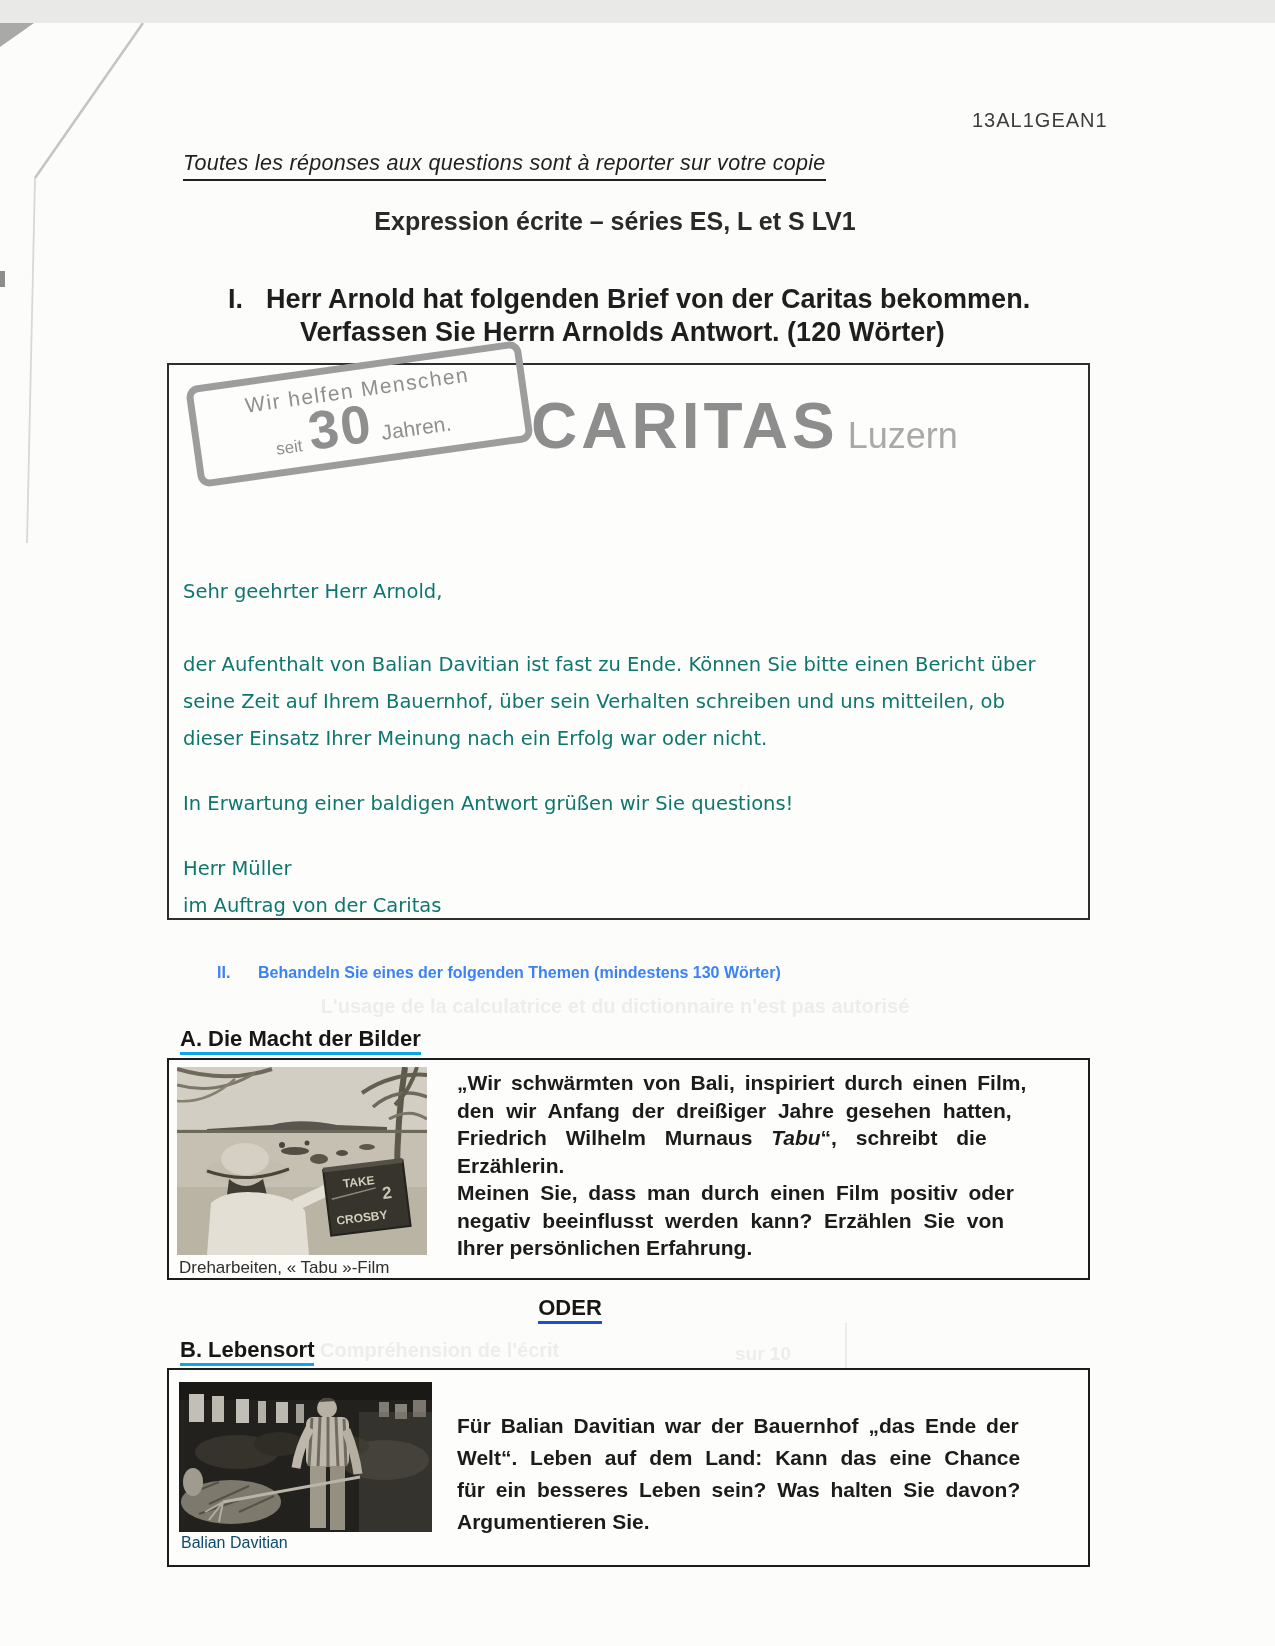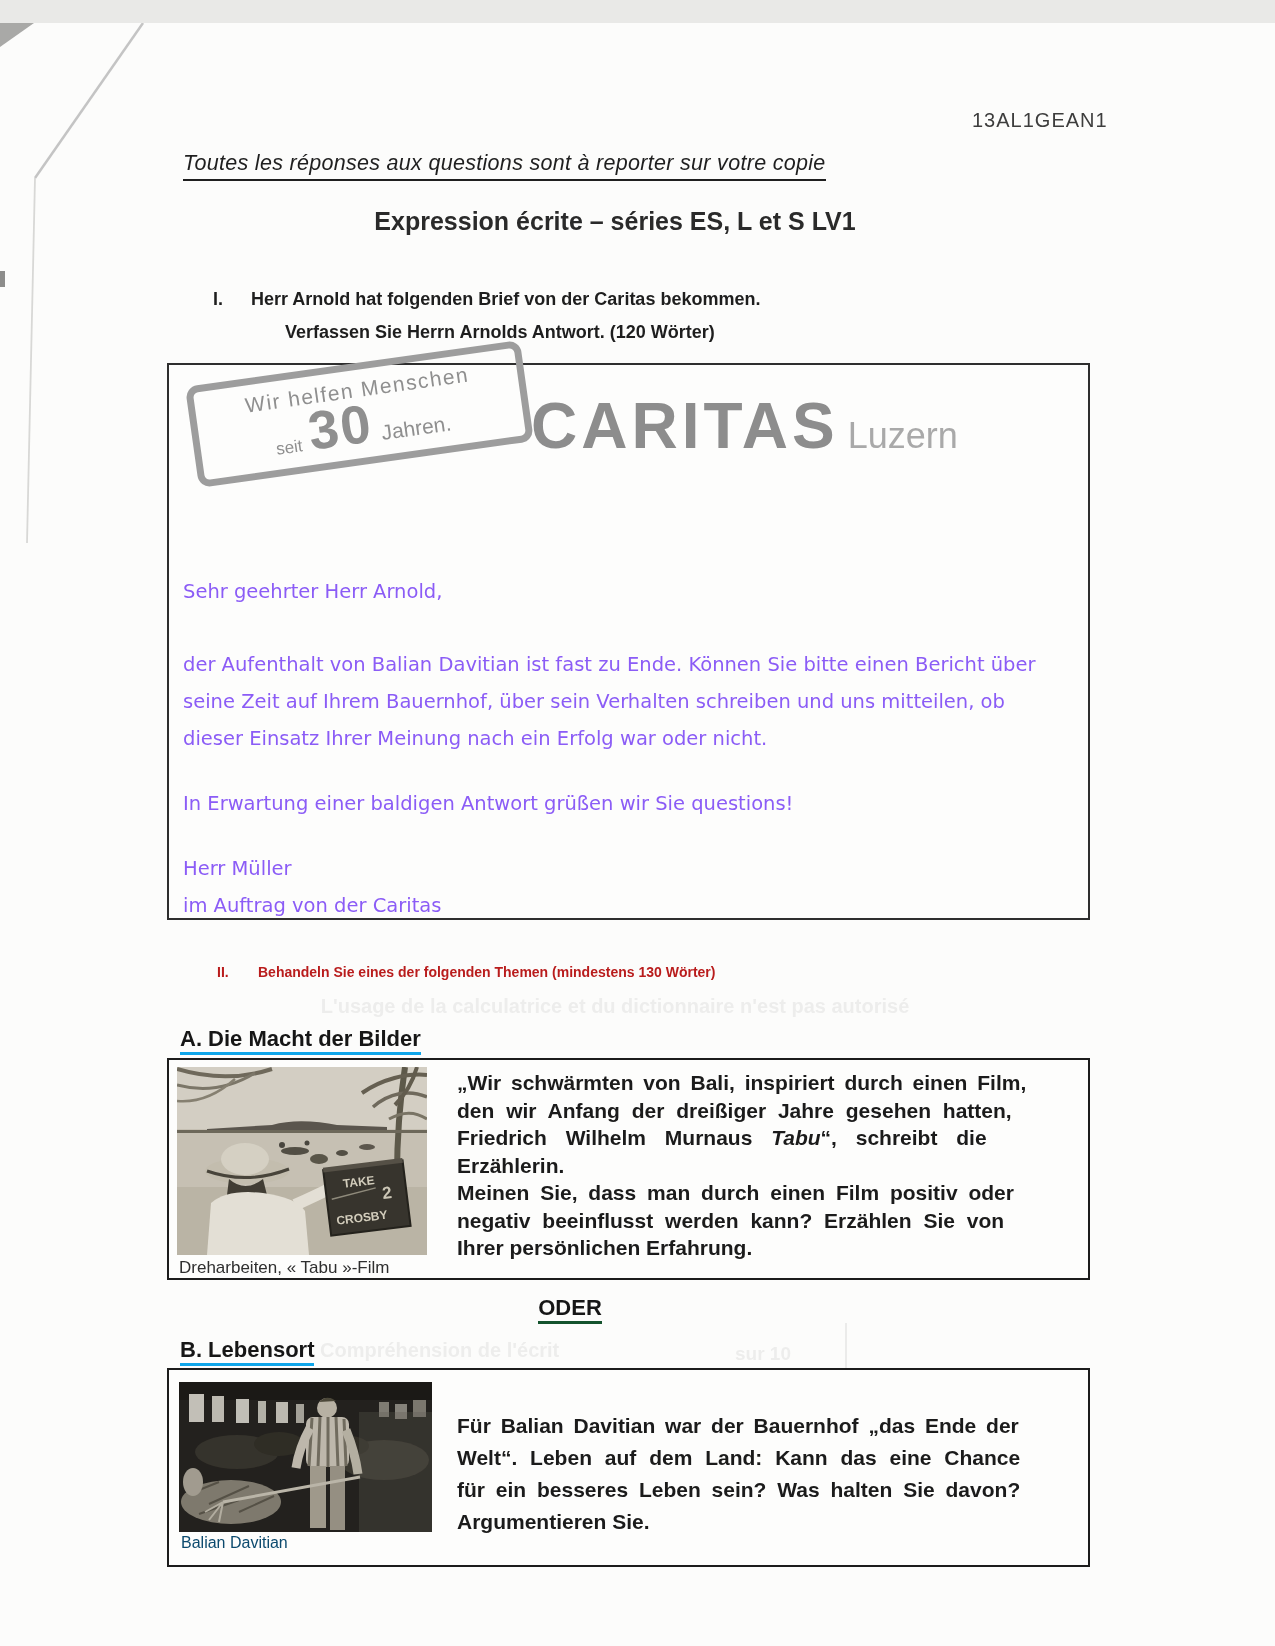--- a/index.html
+++ b/index.html
@@ -5,71 +5,71 @@
   html,body{margin:0;padding:0;background:#e9e9e7;}
   .page{position:relative;width:1275px;height:1646px;background:#fcfcfb;overflow:hidden;
         font-family:"Liberation Sans",sans-serif;color:#222;margin-top:23px;}
   .abs{position:absolute;}
   
   .doc-code{left:972px;top:86px;font-size:20px;color:#3d3d3d;letter-spacing:1px;}
   .instruction{left:183px;top:128px;font-size:21.5px;font-style:italic;color:#1f1f1f;
                border-bottom:2px solid #1f1f1f;padding-bottom:3px;letter-spacing:.3px;}
   .main-title{left:0;top:184px;width:1230px;text-align:center;font-size:25px;font-weight:bold;color:#2a2a2a;}
   
-  .ex1-head{left:213px;top:260px;font-size:18px;font-weight:bold;color:#1e1e1e;line-height:33px;}
+  .ex1-head{left:228px;top:260px;font-size:27px;font-weight:bold;color:#1e1e1e;line-height:33px;}
   .ex1-head .num{display:inline-block;width:38px;}
   .ex1-head .l2{padding-left:72px;}
   
   .letter-box{left:167px;top:340px;width:919px;height:553px;border:2px solid #2e2e2e;background:#fdfdfc;}
   .stamp{left:16px;top:22px;width:302px;padding:8px 10px 10px 12px;border:7px solid #9d9d9d;border-radius:12px;
          transform:rotate(-8deg);transform-origin:left top;color:#8f8f8f;text-align:center;}
   .stamp .s1{font-size:21px;letter-spacing:1.5px;white-space:nowrap;}
   .stamp .s2{display:flex;align-items:baseline;justify-content:center;gap:8px;margin-top:-2px;}
   .stamp .seit{font-size:17px;}
   .stamp .big30{font-size:54px;font-weight:bold;letter-spacing:2px;line-height:48px;}
   .stamp .jahren{font-size:21px;}
   .logo-row{left:362px;top:24px;display:flex;align-items:baseline;gap:9px;white-space:nowrap;}
   .logo-caritas{font-size:64px;font-weight:800;letter-spacing:4px;color:#8d8d8d;font-stretch:condensed;}
   .logo-city{font-size:36px;color:#a9a9a9;}
   .letter-address{right:18px;top:104px;text-align:right;font-size:19px;color:#6f6f6f;line-height:26px;}
   .letter-body{left:14px;top:208px;width:900px;font-family:"DejaVu Sans",sans-serif;
-               font-size:19.5px;color:#8b5cf6;line-height:37px;}
+               font-size:19.5px;color:#0f766e;line-height:37px;}
   .letter-body .gap{height:36px;}
   .letter-body .gap-sm{height:28px;}
   
   .ghost{color:#6e6e6e;font-weight:bold;filter:blur(.6px);pointer-events:none;}
   .g1{left:0;width:1230px;top:508px;text-align:center;font-size:24px;opacity:.14;}
   .g2{left:0;width:1230px;top:728px;text-align:center;font-size:20px;opacity:.07;}
   .g3{left:0;width:1230px;top:782px;text-align:center;font-size:20px;opacity:.07;}
   .g4{left:0;width:1230px;top:972px;text-align:center;font-size:20px;opacity:.10;}
   .gt-l1{left:320px;top:1316px;font-size:20px;opacity:.10;}
   .gt-v1{left:735px;top:1320px;font-size:19px;opacity:.10;}
   .gt-l2{left:320px;top:1358px;font-size:20px;opacity:.09;}
   .gt-v2{left:735px;top:1362px;font-size:19px;opacity:.09;}
   .gt-line{left:845px;top:1300px;width:1.5px;height:100px;background:#777;opacity:.12;}
   
-  .ex2-head{left:217px;top:941px;font-size:14px;font-weight:bold;color:#b91c1c;}
+  .ex2-head{left:217px;top:941px;font-size:16px;font-weight:bold;color:#3b82f6;}
   .ex2-head .num{display:inline-block;width:41px;}
   .topic-label{font-size:22px;font-weight:bold;color:#161616;border-bottom:3px solid #0ea5e9;padding-bottom:0;}
   .labelA{left:180px;top:1003px;}
   .labelB{left:180px;top:1314px;}
   .boxA{left:167px;top:1035px;width:919px;height:218px;border:2px solid #1c1c1c;background:#fdfdfc;}
   .boxB{left:167px;top:1345px;width:919px;height:195px;border:2px solid #1c1c1c;background:#fdfdfc;}
   .photoA{left:8px;top:7px;width:250px;height:188px;}
   .photoB{left:10px;top:12px;width:253px;height:150px;}
   .captionA{left:10px;top:198px;font-size:17px;color:#2f2f2f;}
   .captionB{left:12px;top:164px;font-size:16px;color:#0c4a6e;}
   .topic-text{left:288px;top:9px;width:624px;font-size:21px;font-weight:bold;color:#1b1b1b;line-height:27.5px;}
   .topic-textB{left:288px;top:40px;width:622px;font-size:21px;font-weight:bold;color:#1b1b1b;line-height:32px;}
   .ws4{word-spacing:4px;} .ws5{word-spacing:5px;} .ws6{word-spacing:6px;}
   .ws7{word-spacing:7px;} .ws14{word-spacing:13px;}
   .ital{font-style:italic;}
   .oder{left:505px;top:1272px;width:130px;text-align:center;font-size:22px;font-weight:bold;
         color:#161616;}
-  .oder span{border-bottom:3px solid #14532d;padding-bottom:1px;}
+  .oder span{border-bottom:3px solid #1d4ed8;padding-bottom:1px;}
   .footer{left:1020px;top:1629px;font-size:21px;color:#4c4c4c;}
   
   .artifacts{left:0;top:0;}
 </style>
 </head>
 <body>
 
 <div class="page">
 
   <svg class="abs artifacts" width="300" height="600" viewBox="0 0 300 600">

